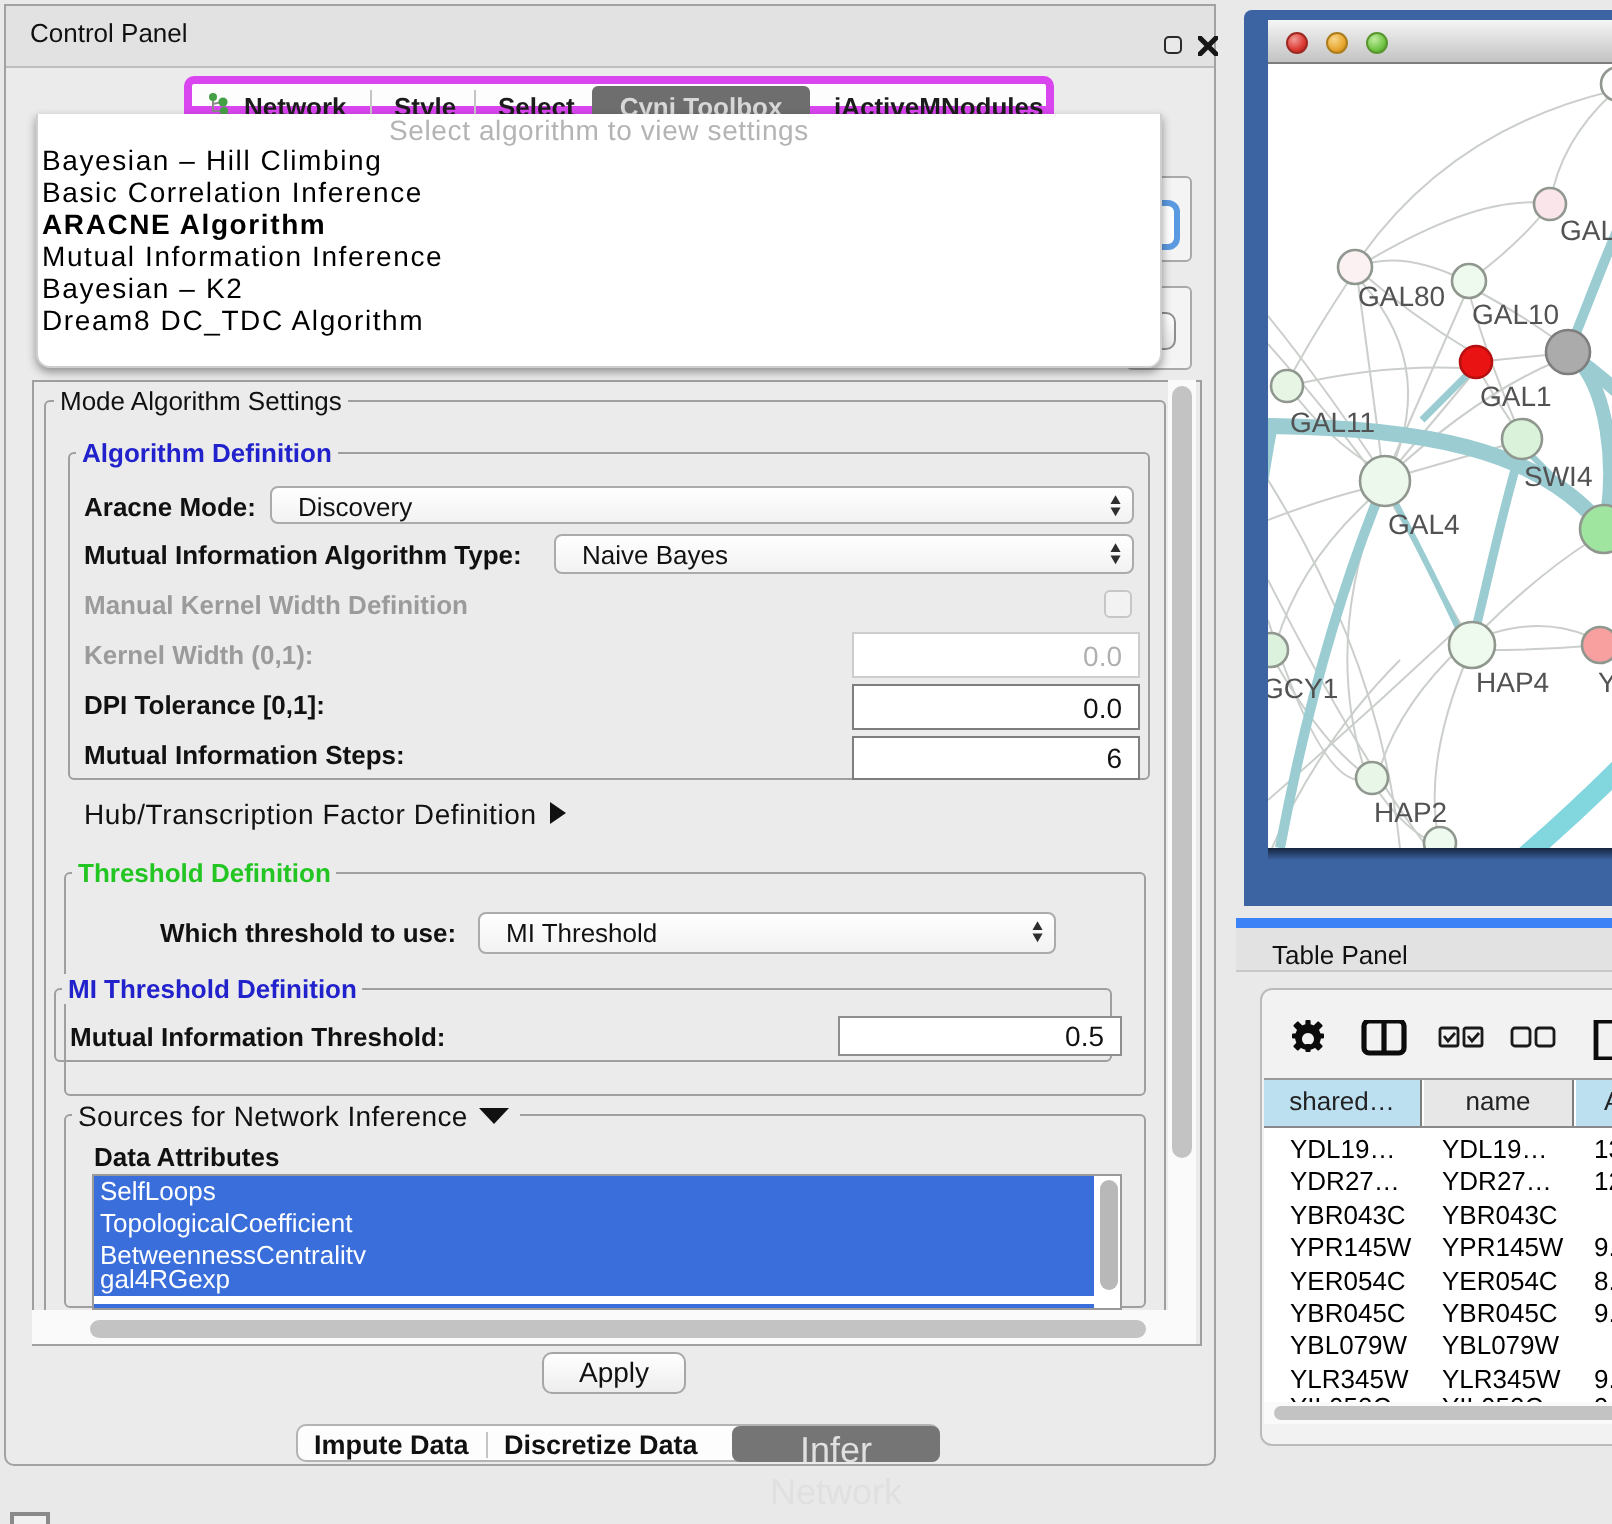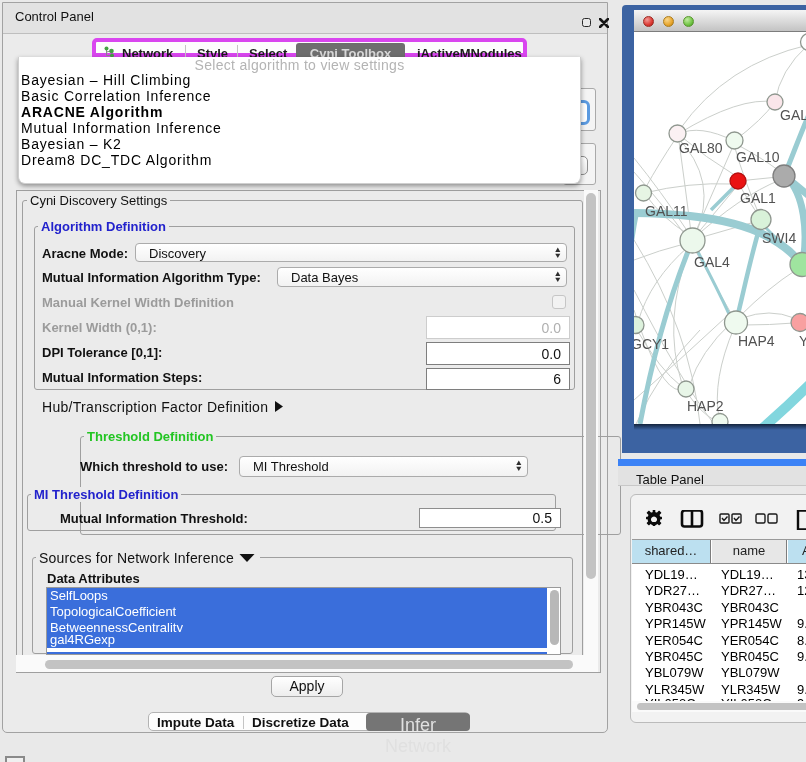--- a/index.html
+++ b/index.html
@@ -79,21 +79,21 @@
 #netwin { left:622px; top:5px; width:184px; height:448px; background:#3c63a2;
   border-radius:4px 0 0 0; }
 #nettitle { left:12px; top:5px; width:172px; height:22px;
   background:linear-gradient(#f5f5f5,#c3c3c3); border-bottom:1px solid #7d7d7d; }
 .tl { position:absolute; top:6px; width:11px; height:11px; border-radius:50%; }
 #netcanvas { left:12px; top:27px; width:172px; height:392px; background:#ffffff; }
 #netshadow { left:12px; top:419px; width:172px; height:6px;
   background:linear-gradient(#14243d,#3c63a2); }
 
 #tptitle { left:618px; top:459px; width:188px; height:27px; background:#e2e2e2;
-  border-top:7px solid #3b82f6; border-bottom:1px solid #c8c8c8; }
+  border-top:5px solid #3b82f6; border-bottom:1px solid #c8c8c8; }
 #tptitle span { position:absolute; left:18px; top:6px; font-size:13px; color:#111; }
 #tpbox { left:630px; top:494px; width:182px; height:229px; background:#f2f2f2;
   border:1px solid #bbb; border-radius:6px; }
 #tbl { position:absolute; left:1px; top:44px; width:181px; height:162px;
   background:#fff; border-top:1px solid #9a9a9a; overflow:hidden; }
 .hcell { position:absolute; top:0; height:23px; font-size:13px; color:#222;
   text-align:center; padding-top:3px; border-right:1px solid #7d7d7d;
   background:#bce0f0; }
 .trow { position:absolute; font-size:13px; color:#000; white-space:nowrap; }
 </style>
@@ -132,66 +132,66 @@
   <div class="abs" style="left:555px;top:97px;width:32px;height:25px;
       border:3px solid #5b9ae0; border-radius:6px; background:#fff;"></div>
   <div class="topbox abs" style="left:560px; width:33px; top:140px; height:42px;"></div>
   <div class="abs" style="left:540px;top:153px;width:45px;height:19px;
       border:1.5px solid #8e8e8e; border-radius:5px; background:linear-gradient(#fff,#e8e8e8);"></div>
 
   <div id="pane" class="abs">
         <div class="pc">
 
     <div class="group" style="left:7px; top:11px; width:561px; height:460px;">
-      <span class="glabel" style="left:4px; color:#111;">Cyni Discovery Settings</span>
+      <span class="glabel" style="left:4px; color:#111;">Mode Algorithm Settings</span>
     </div>
 
     <div class="group" style="left:19px; top:37px; width:541px; height:164px;">
       <span class="glabel blab" style="left:3px;">Algorithm Definition</span>
     </div>
     <span class="row-label" style="left:27px; top:57px;">Aracne Mode:</span>
     <div class="combo" style="left:120px; top:54px; width:432px; height:19px;">
       <span class="ctxt">Discovery</span>
             <span class="arr">▲<br>▼</span>
           </div>
     <span class="row-label" style="left:27px; top:81px;">Mutual Information Algorithm Type:</span>
     <div class="combo" style="left:262px; top:78px; width:290px; height:20px;">
-      <span class="ctxt">Data Bayes</span>
+      <span class="ctxt">Naive Bayes</span>
             <span class="arr">▲<br>▼</span>
           </div>
     <span class="row-label dis" style="left:27px; top:106px;">Manual Kernel Width Definition</span>
     <div class="abs" style="left:537px;top:106px;width:14px;height:14px;background:#f2f2f2;
       border:1px solid #c6c6c6;border-radius:3px;"></div>
     <span class="row-label dis" style="left:27px; top:131px;">Kernel Width (0,1):</span>
     <div class="tfield" style="left:411px; top:127px; width:144px; height:23px;
       border:1px solid #cdcdcd; color:#b0b0b0; padding-top:3px;">0.0</div>
     <span class="row-label" style="left:27px; top:156px;">DPI Tolerance [0,1]:</span>
     <div class="tfield" style="left:411px; top:153px; width:144px; height:23px;
       border:1px solid #7e7e7e; padding-top:3px;">0.0</div>
     <span class="row-label" style="left:27px; top:181px;">Mutual Information Steps:</span>
     <div class="tfield" style="left:411px; top:179px; width:144px; height:22px;
       border:1px solid #7e7e7e; padding-top:2px;">6</div>
 
     <span class="row-label" style="left:27px; top:210px; font-weight:normal; font-size:14px; letter-spacing:0.3px;">Hub/Transcription Factor Definition</span>
     <svg class="abs" style="left:258px; top:211px;" width="12" height="13" viewBox="0 0 12 13">
       <path d="M2 1 L10 6.5 L2 12 Z" fill="#111"></path>
           </svg>
 
-    <div class="group" style="left:17px; top:247px; width:541px; height:99px;margin-left:48px;">
+    <div class="group" style="left:17px; top:247px; width:541px; height:112px;">
       <span class="glabel grlab" style="left:3px;">Threshold Definition</span>
     </div>
     <span class="row-label" style="left:65px; top:270px;">Which threshold to use:</span>
     <div class="combo" style="left:224px; top:267px; width:289px; height:21px;">
       <span class="ctxt">MI Threshold</span>
             <span class="arr">▲<br>▼</span>
           </div>
     <div class="group" style="left:12px; top:305px; width:529px; height:37px;">
       <span class="glabel blab" style="left:3px;">MI Threshold Definition</span>
     </div>
-    <span class="row-label" style="left:45px; top:322px;">Mutual Information Threshold:</span>
+    <span class="row-label" style="left:20px; top:322px;">Mutual Information Threshold:</span>
     <div class="tfield" style="left:404px; top:319px; width:142px; height:20px;
       border:1px solid #8e8e8e; padding-top:1px;">0.5</div>
 
     <div class="group" style="left:17px; top:368px; width:541px; height:97px;">
       <span class="glabel" style="left:3px; color:#111; font-size:14px; letter-spacing:0.2px; padding-right:26px;">Sources for Network Inference</span>
     </div>
     <svg class="abs" style="left:224px; top:364px;" width="16" height="10" viewBox="0 0 16 10">
       <path d="M0.5 1 L15.5 1 L8 9 Z" fill="#111"></path>
           </svg>
     <span class="row-label" style="left:32px; top:382px;">Data Attributes</span>

